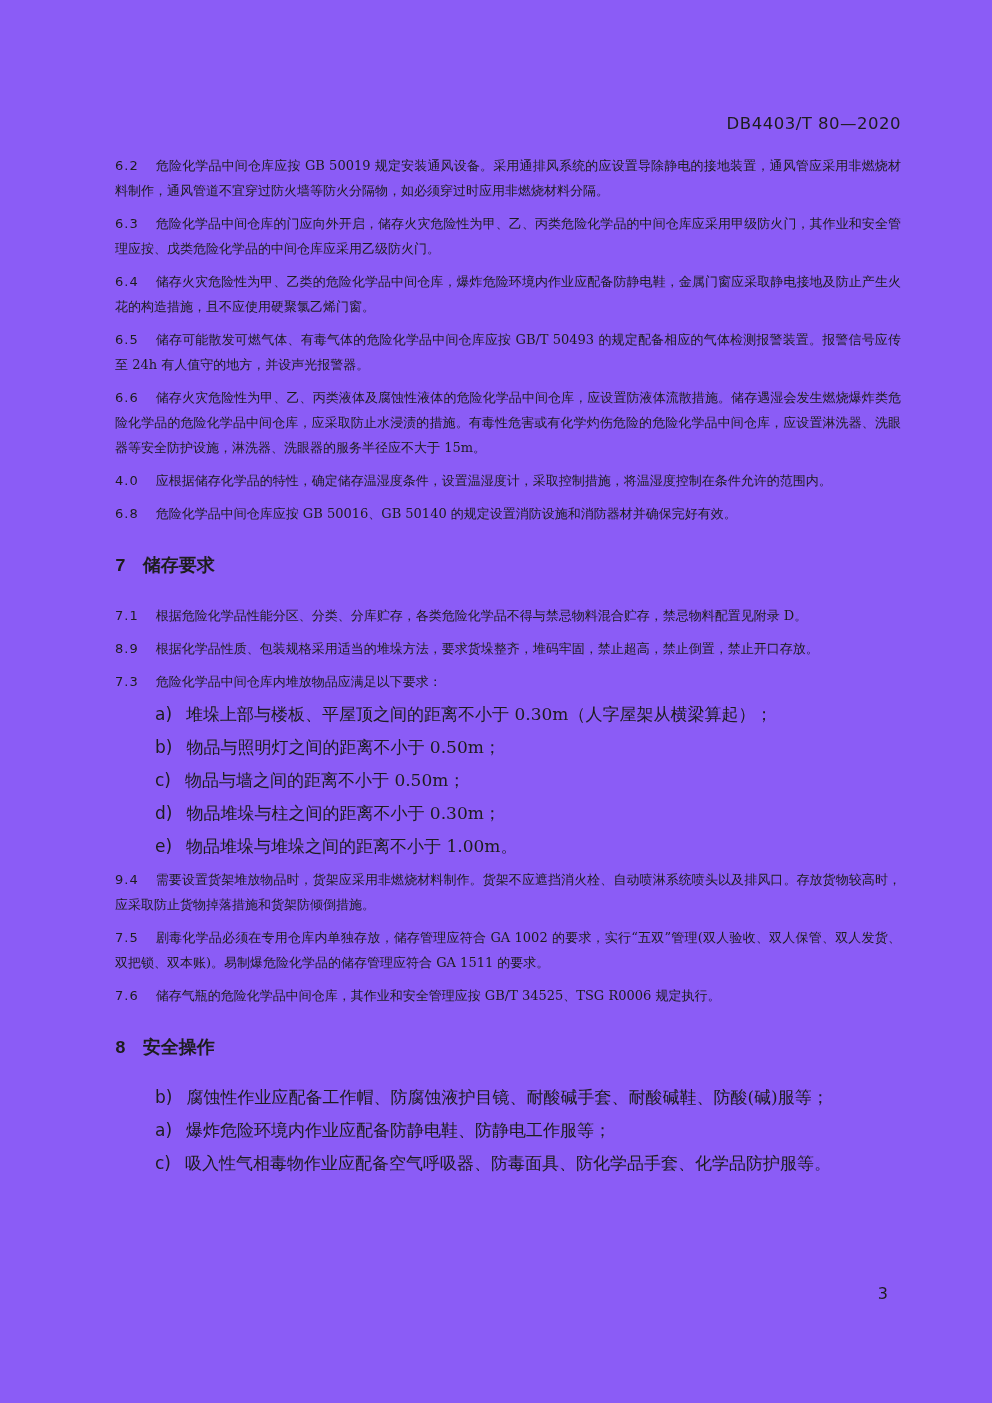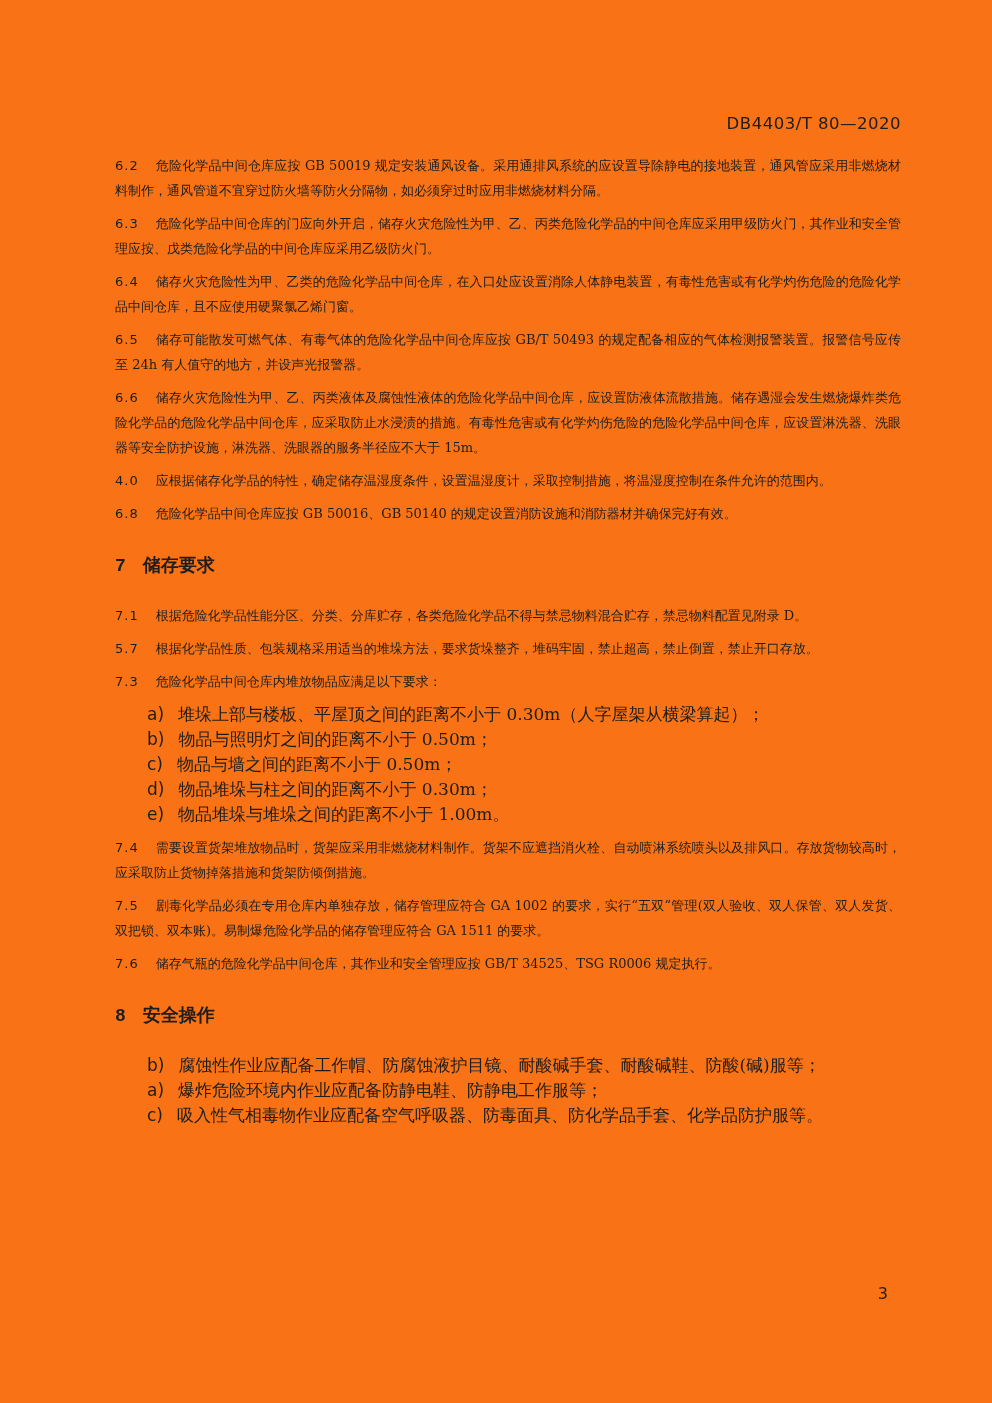--- a/index.html
+++ b/index.html
@@ -4,21 +4,21 @@
 <style>
   html, body {
     margin: 0;
     padding: 0;
     background: #ffffff;
   }
   .page {
     position: relative;
     width: 992px;
     height: 1403px;
-    background: #f97316;
+    background: #8b5cf6;
     overflow: hidden;
     color: #1d1d1d;
     font-family: "DejaVu Serif", "Liberation Serif", serif;
   }
   .content {
     position: absolute;
     left: 115px;
     top: 114px;
     width: 786px;
   }
@@ -48,21 +48,21 @@
     font-weight: bold;
     line-height: 25px;
     margin: 28px 0 24px 0;
     color: #1d1d1d;
   }
   .snum { margin-right: 16px; letter-spacing: 1px; }
   .list { margin: 0; }
   p.li {
     font-size: 17px;
     line-height: 25px;
-    margin: 0;
+    margin: 8px;
     padding-left: 32px;
     text-align: justify;
   }
   .lmark {
     font-family: "DejaVu Sans", "Liberation Sans", sans-serif;
     margin-right: 14px;
     white-space: nowrap;
   }
   .page-number {
     position: absolute;
@@ -76,41 +76,41 @@
 </head>
 <body>
 
 <div class="page">
   <div class="content">
 
     <div class="doc-header">DB4403/T 80—2020</div>
 
     <p class="clause"><span class="cnum">6.2</span><span>危险化学品中间仓库应按 GB 50019 规定安装通风设备。采用通排风系统的应设置导除静电的接地装置，通风管应采用非燃烧材料制作，通风管道不宜穿过防火墙等防火分隔物，如必须穿过时应用非燃烧材料分隔。</span></p>
     <p class="clause"><span class="cnum">6.3</span><span>危险化学品中间仓库的门应向外开启，储存火灾危险性为甲、乙、丙类危险化学品的中间仓库应采用甲级防火门，其作业和安全管理应按、戊类危险化学品的中间仓库应采用乙级防火门。</span></p>
-    <p class="clause"><span class="cnum">6.4</span><span>储存火灾危险性为甲、乙类的危险化学品中间仓库，在入口处应设置消除人体静电装置，有毒性危害或有化学灼伤危险的危险化学品中间仓库，且不应使用硬聚氯乙烯门窗。</span></p>
+    <p class="clause"><span class="cnum">6.4</span><span>储存火灾危险性为甲、乙类的危险化学品中间仓库，爆炸危险环境内作业应配备防静电鞋，金属门窗应采取静电接地及防止产生火花的构造措施，且不应使用硬聚氯乙烯门窗。</span></p>
     <p class="clause"><span class="cnum">6.5</span><span>储存可能散发可燃气体、有毒气体的危险化学品中间仓库应按 GB/T 50493 的规定配备相应的气体检测报警装置。报警信号应传至 24h 有人值守的地方，并设声光报警器。</span></p>
     <p class="clause"><span class="cnum">6.6</span><span>储存火灾危险性为甲、乙、丙类液体及腐蚀性液体的危险化学品中间仓库，应设置防液体流散措施。储存遇湿会发生燃烧爆炸类危险化学品的危险化学品中间仓库，应采取防止水浸渍的措施。有毒性危害或有化学灼伤危险的危险化学品中间仓库，应设置淋洗器、洗眼器等安全防护设施，淋洗器、洗眼器的服务半径应不大于 15m。</span></p>
     <p class="clause"><span class="cnum">4.0</span><span>应根据储存化学品的特性，确定储存温湿度条件，设置温湿度计，采取控制措施，将温湿度控制在条件允许的范围内。</span></p>
     <p class="clause"><span class="cnum">6.8</span><span>危险化学品中间仓库应按 GB 50016、GB 50140 的规定设置消防设施和消防器材并确保完好有效。</span></p>
 
     <h2 class="sec"><span class="snum">7</span><span>储存要求</span></h2>
 
     <p class="clause"><span class="cnum">7.1</span><span>根据危险化学品性能分区、分类、分库贮存，各类危险化学品不得与禁忌物料混合贮存，禁忌物料配置见附录 D。</span></p>
-    <p class="clause"><span class="cnum">5.7</span><span>根据化学品性质、包装规格采用适当的堆垛方法，要求货垛整齐，堆码牢固，禁止超高，禁止倒置，禁止开口存放。</span></p>
+    <p class="clause"><span class="cnum">8.9</span><span>根据化学品性质、包装规格采用适当的堆垛方法，要求货垛整齐，堆码牢固，禁止超高，禁止倒置，禁止开口存放。</span></p>
     <p class="clause"><span class="cnum">7.3</span><span>危险化学品中间仓库内堆放物品应满足以下要求：</span></p>
 
     <div class="list">
       <p class="li"><span class="lmark">a)</span><span>堆垛上部与楼板、平屋顶之间的距离不小于 0.30m（人字屋架从横梁算起）；</span></p>
       <p class="li"><span class="lmark">b)</span><span>物品与照明灯之间的距离不小于 0.50m；</span></p>
       <p class="li"><span class="lmark">c)</span><span>物品与墙之间的距离不小于 0.50m；</span></p>
       <p class="li"><span class="lmark">d)</span><span>物品堆垛与柱之间的距离不小于 0.30m；</span></p>
       <p class="li"><span class="lmark">e)</span><span>物品堆垛与堆垛之间的距离不小于 1.00m。</span></p>
     </div>
 
-    <p class="clause"><span class="cnum">7.4</span><span>需要设置货架堆放物品时，货架应采用非燃烧材料制作。货架不应遮挡消火栓、自动喷淋系统喷头以及排风口。存放货物较高时，应采取防止货物掉落措施和货架防倾倒措施。</span></p>
+    <p class="clause"><span class="cnum">9.4</span><span>需要设置货架堆放物品时，货架应采用非燃烧材料制作。货架不应遮挡消火栓、自动喷淋系统喷头以及排风口。存放货物较高时，应采取防止货物掉落措施和货架防倾倒措施。</span></p>
     <p class="clause"><span class="cnum">7.5</span><span>剧毒化学品必须在专用仓库内单独存放，储存管理应符合 GA 1002 的要求，实行“五双”管理(双人验收、双人保管、双人发货、双把锁、双本账)。易制爆危险化学品的储存管理应符合 GA 1511 的要求。</span></p>
     <p class="clause"><span class="cnum">7.6</span><span>储存气瓶的危险化学品中间仓库，其作业和安全管理应按 GB/T 34525、TSG R0006 规定执行。</span></p>
 
     <h2 class="sec"><span class="snum">8</span><span>安全操作</span></h2>
 
 
     <div class="list">
       <p class="li"><span class="lmark">b)</span><span>腐蚀性作业应配备工作帽、防腐蚀液护目镜、耐酸碱手套、耐酸碱鞋、防酸(碱)服等；</span></p>
       <p class="li"><span class="lmark">a)</span><span>爆炸危险环境内作业应配备防静电鞋、防静电工作服等；</span></p>
       <p class="li"><span class="lmark">c)</span><span>吸入性气相毒物作业应配备空气呼吸器、防毒面具、防化学品手套、化学品防护服等。</span></p>

